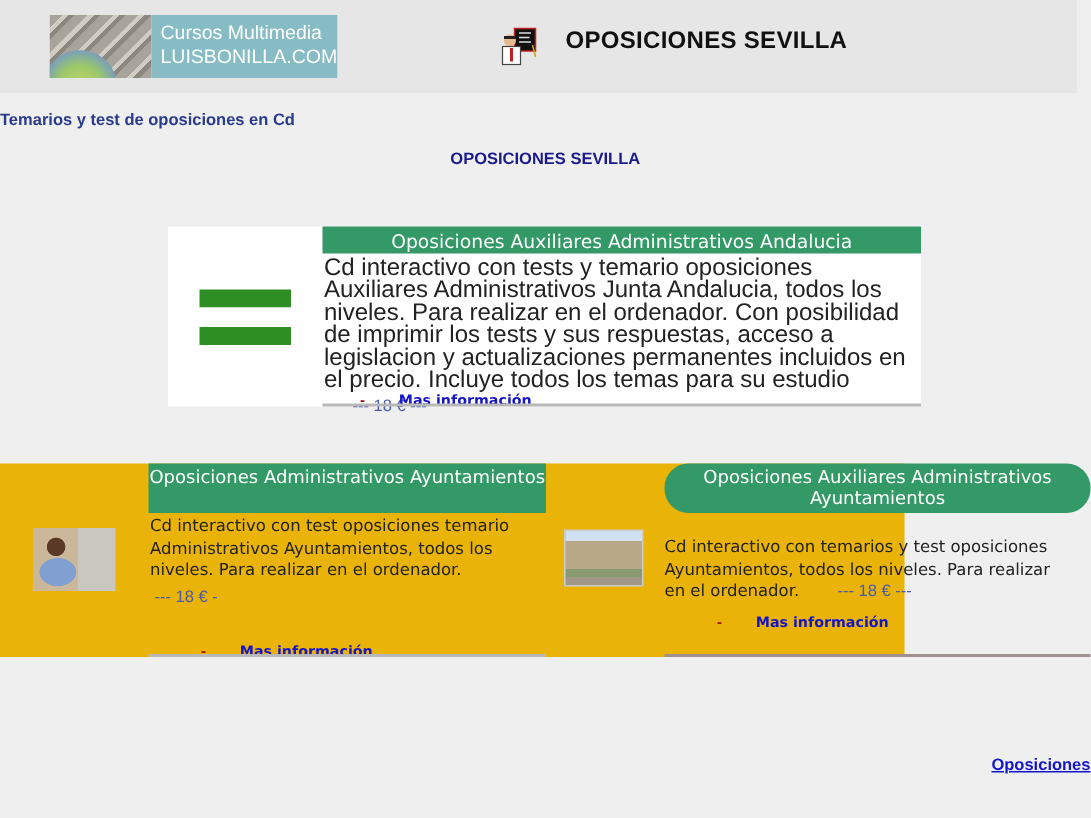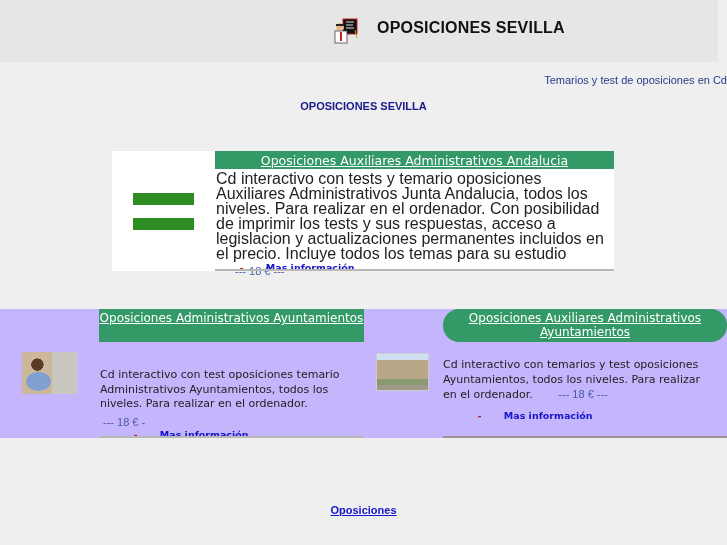--- a/index.html
+++ b/index.html
@@ -28,94 +28,101 @@
       font-size: 13px; line-height: 16px; padding: 4px 0 0 6px; box-sizing: border-box;
     }
     .teacher-icon {
       position: absolute; left: 334px; top: 18px; width: 25px; height: 26px;
     }
     .site-title {
       position: absolute; left: 377px; top: 19px;
       font-size: 16px; font-weight: bold; color: #111; letter-spacing: 0.2px;
     }
     .subtitle {
-      position: absolute; left: 0; width: 727px; top: 74px; text-align: right;
-      font-size: 11px; color: #2a3a8a;
+      position: absolute; left: 0; width: 727px; top: 74px; text-align: left;
+      font-size: 11px; color: #2a3a8a; font-weight: bold;
     }
     .subtitle2 {
       position: absolute; left: 0; width: 727px; top: 100px; text-align: center;
       font-size: 11px; font-weight: bold; color: #1a1a8a;
     }
     .card-top {
       position: absolute; left: 112px; top: 151px; width: 502px; height: 120px;
       background: #fff;
     }
     .flag {
       position: absolute; left: 21px; top: 42px; width: 61px; height: 37px;
       display: flex; flex-direction: column;
     }
     .flag .g { flex: 12; background: #2e8e24; }
     .flag .w { flex: 13; background: #fff; }
     .card-top .content {
       position: absolute; left: 103px; top: 0; width: 399px; height: 120px;
     }
     .banner {
       background: #339966; color: #fff; text-align: center;
-      font-family: "DejaVu Sans", sans-serif; font-size: 12px; line-height: 15px; text-decoration: underline;
+      font-family: "DejaVu Sans", sans-serif; font-size: 12px; line-height: 15px;
     }
     .desc {
       font-size: 16px; line-height: 15px; color: #222; padding: 2px 0 0 1px;
     }
     .price {
       font-family: Liberation Sans, sans-serif; font-size: 11px; color: #4a5aa8;
     }
     .more {
       font-family: "DejaVu Sans", sans-serif; font-size: 9.5px; font-weight: bold;
       color: #1515c8; text-decoration: none; cursor: pointer; margin-top: 36px;
     }
     .bullet { color: #a01010; font-size: 10px; font-weight: bold; }
     .rule { position: absolute; left: 0; bottom: 0; height: 2px; background: #b8b8b8; }
 
     .row2 {
-      position: absolute; left: 0; top: 309px; width: 727px; height: 129px; background: #c4b5fd;
+      position: absolute; left: 0; top: 309px; width: 603px; height: 129px; background: #eab308;
     }
     .office-photo {
       position: absolute; left: 22px; top: 43px; width: 55px; height: 42px;
       background:
         radial-gradient(ellipse at 30% 70%, #7fa0d0 0 22%, transparent 23%),
         radial-gradient(circle at 28% 30%, #5a3a26 0 12%, transparent 13%),
         linear-gradient(90deg, #cbb89a 0 55%, #c8c8c0 55% 100%);
     }
     .plaza-photo {
       position: absolute; left: 376px; top: 44px; width: 53px; height: 38px;
       border: 1px solid #ccc; box-sizing: border-box;
       background:
         linear-gradient(180deg, #cfe0f0 0 18%, #b8a888 18% 70%, #8a9a70 70% 85%, #a09888 85%);
     }
     .card2 {
       position: absolute; left: 99px; top: 0; width: 265px; height: 129px;
     }
     .card2 .banner { height: 33px; padding-top: 2px; box-sizing: border-box; font-size: 12px; line-height: 14px; }
-    .card2 .desc { font-family: "DejaVu Sans", sans-serif; font-size: 11px; line-height: 14.5px; padding: 2px 0 0 1px; margin-top: 24px; }
+    .card2 .desc { font-family: "DejaVu Sans", sans-serif; font-size: 11px; line-height: 14.5px; padding: 2px 0 0 1px; }
     .card3 {
       position: absolute; left: 443px; top: 0; width: 284px; height: 129px;
     }
     .card3 .banner { height: 33px; padding-top: 2px; box-sizing: border-box; font-size: 12px; line-height: 14px; border-radius: 16px; }
     .card3 .desc { font-family: "DejaVu Sans", sans-serif; font-size: 11px; line-height: 14.5px; padding: 16px 14px 0 0; }
     .footer-link {
-      position: absolute; left: 0; width: 727px; top: 500px; text-align: center;
+      position: absolute; left: 0; width: 727px; top: 500px; text-align: right;
     }
     .footer-link a {
       font-size: 11px; font-weight: bold; color: #1515c8; text-decoration: underline; cursor: pointer;
     }
   </style>
 </head>
 <body>
 
 <div class="header">
+  <div class="logo">
+    <div class="logo-art"></div>
+    <div class="logo-text">
+      <div>Cursos Multimedia</div>
+      <div>LUISBONILLA.COM</div>
+    </div>
+  </div>
   <svg class="teacher-icon" viewBox="0 0 25 26">
     <rect x="9" y="1" width="14" height="15" fill="#111" stroke="#c02020" stroke-width="1"></rect>
     <line x1="12" y1="4" x2="20" y2="4" stroke="#ddd" stroke-width="1"></line>
     <line x1="12" y1="7" x2="19" y2="7" stroke="#ddd" stroke-width="1"></line>
     <line x1="12" y1="10" x2="20" y2="10" stroke="#ddd" stroke-width="1"></line>
     <line x1="21" y1="12" x2="23" y2="20" stroke="#c8a020" stroke-width="1"></line>
     <circle cx="6" cy="9" r="4" fill="#e8b890"></circle>
     <rect x="2" y="6" width="8" height="2" fill="#222"></rect>
     <rect x="1" y="13" width="12" height="12" fill="#fff" stroke="#444" stroke-width="0.8"></rect>
     <rect x="6" y="14" width="2" height="9" fill="#c02020"></rect>

